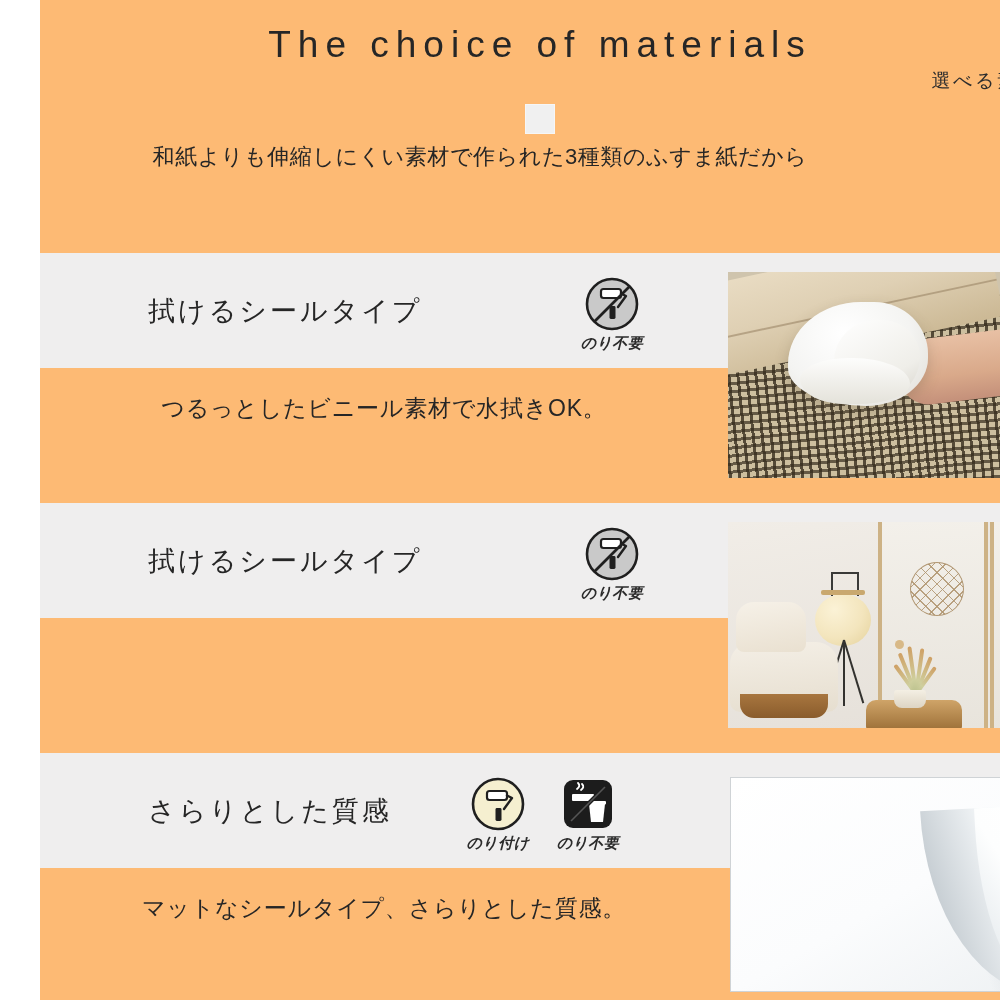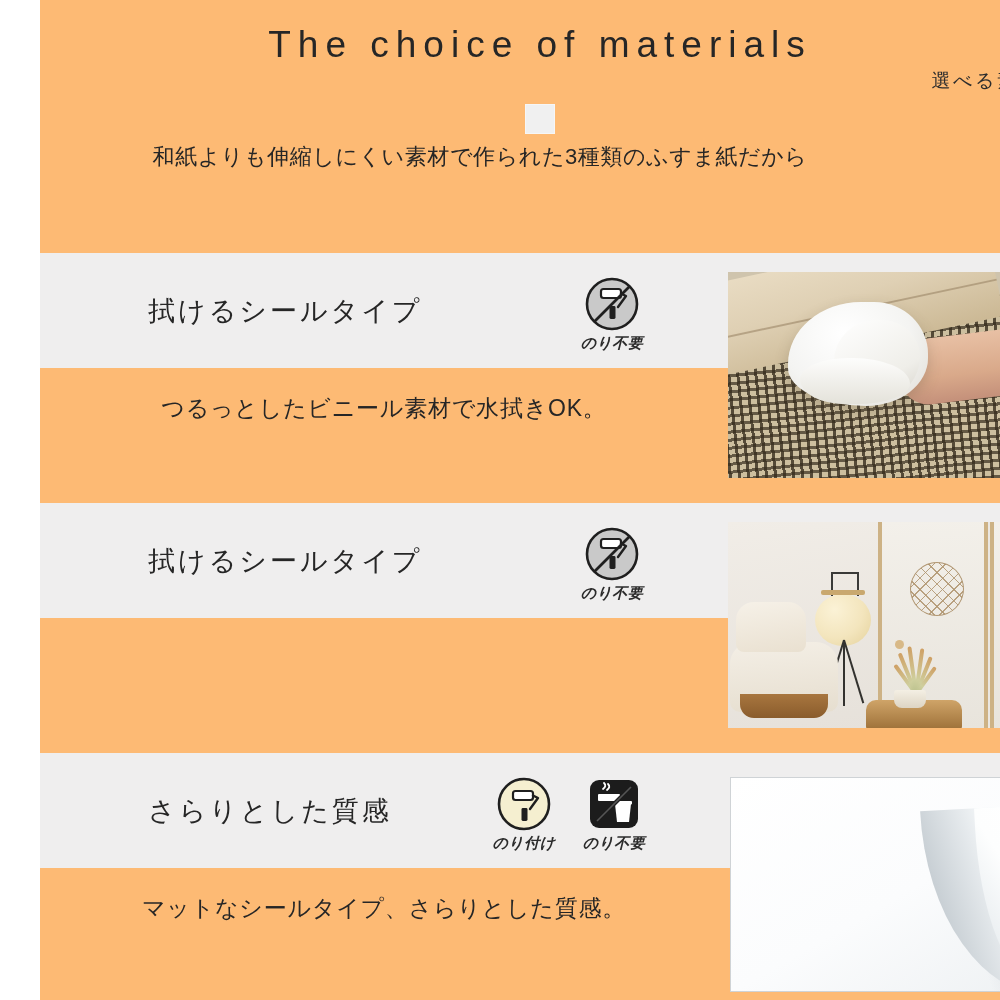--- a/index.html
+++ b/index.html
@@ -276,21 +276,21 @@
           <div class="badge-label">のり不要</div>
         </div>
       </div>
     </div>
   </div>
 
   <div class="section" style="top:753px;">
     <div class="band"></div>
     <div class="band-head">
       <div class="sec-title">さらりとした質感</div>
-      <div class="badges" style="left:448px;">
+      <div class="badges" style="left:422px;">
         <div class="badge">
           <div class="badge-glyph">
             <svg width="56" height="56" viewBox="0 0 56 56">
               <circle cx="28" cy="28" r="25" fill="#f5efd0" stroke="#1f1f1f" stroke-width="2.6"></circle>
               <rect x="17" y="15" width="20" height="9" rx="2.5" fill="#ffffff" stroke="#1f1f1f" stroke-width="2.2"></rect>
               <path d="M37 19.5 L42 22 L34 33" fill="none" stroke="#1f1f1f" stroke-width="2.4" stroke-linecap="round" stroke-linejoin="round"></path>
               <rect x="25.5" y="32" width="6" height="13" rx="1.4" fill="#1f1f1f"></rect>
             </svg>
           </div>
           <div class="badge-label">のり付け</div>

